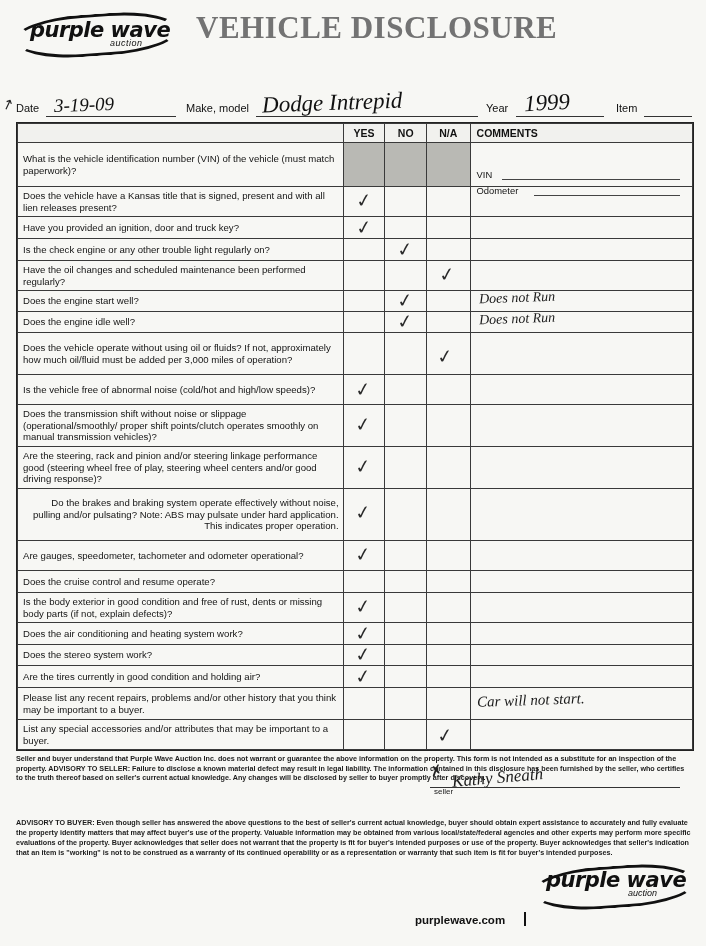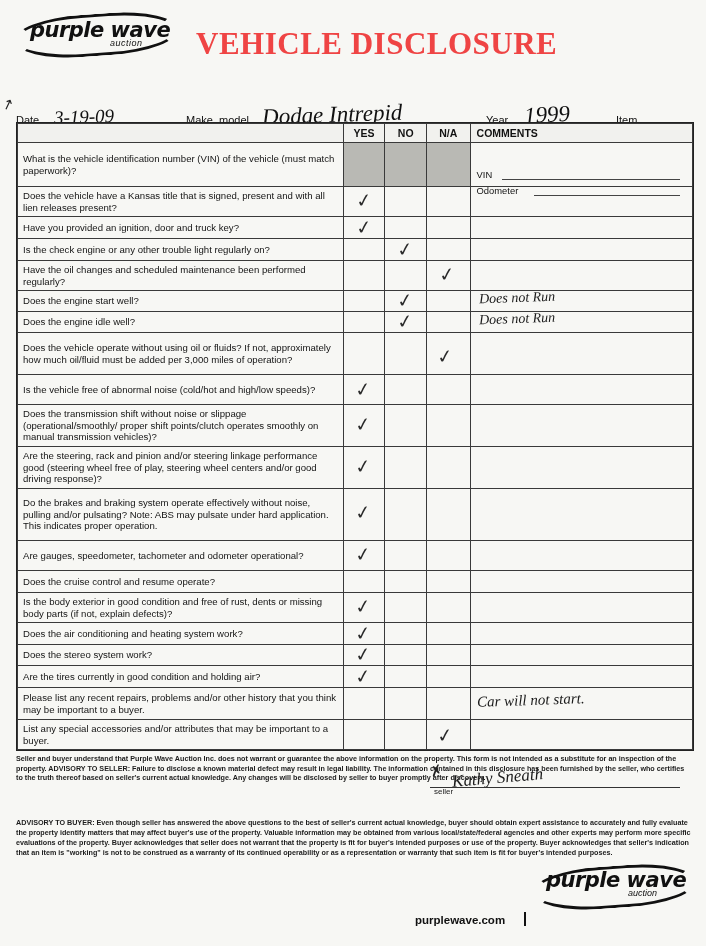--- a/index.html
+++ b/index.html
@@ -34,37 +34,37 @@
     position:absolute;left:16px;top:8px;
     font-family:"DejaVu Sans", sans-serif;
     font-weight:bold;font-style:italic;
     font-size:21px;letter-spacing:-0.5px;color:#111;
   }
   .logo-sub{
     position:absolute;left:96px;top:28px;
     font-size:9px;font-style:italic;color:#111;letter-spacing:0.5px;
   }
   .doc-title{
-    position:absolute;left:182px;top:20px;
+    position:absolute;left:182px;top:4px;
     font-family:"Liberation Serif", serif;
-    font-size:31px;font-weight:bold;letter-spacing:0.5px;color:#ef4444;
+    font-size:31px;font-weight:bold;letter-spacing:0.5px;color:#737373;
   }
   .doc-sub{
     position:absolute;left:182px;top:43px;width:480px;
     font-family:"Liberation Serif", serif;
     font-size:12.5px;font-weight:bold;color:#111;text-align:center;
   }
   
   .seller-note{
     position:absolute;left:16px;top:64px;width:676px;
     font-size:9.3px;line-height:1.32;color:#1c1c1c;
   }
   
   .metarow{
-    position:absolute;left:16px;top:108px;width:676px;height:26px;
+    position:absolute;left:16px;top:96px;width:676px;height:26px;
     font-size:11px;
   }
   .metarow .lbl{position:absolute;font-size:11px;color:#111;}
   .hand{
     font-family:"Liberation Serif", serif;
     font-style:italic;
     color:#111;
   }
   .ul{
     position:absolute;border-bottom:1px solid #333;height:16px;
@@ -336,21 +336,21 @@
         <tr style="height:42px;">
           <td class="q">Are the steering, rack and pinion and/or steering linkage performance good (steering wheel free of play, steering wheel centers and/or good driving response)?</td>
           <td class="mark">
               <span class="chk" style="left:11px;top:8px;">✓</span>
             </td>
           <td class="mark"></td>
           <td class="mark"></td>
           <td class="com"></td>
         </tr>
 
-        <tr style="height:52px;">
+        <tr style="height:52px;text-align:right;">
           <td class="q">Do the brakes and braking system operate effectively without noise, pulling and/or pulsating? Note: ABS may pulsate under hard application.  This indicates proper operation.</td>
           <td class="mark">
               <span class="chk" style="left:11px;top:12px;">✓</span>
             </td>
           <td class="mark"></td>
           <td class="mark"></td>
           <td class="com"></td>
         </tr>
 
         <tr style="height:30px;">

